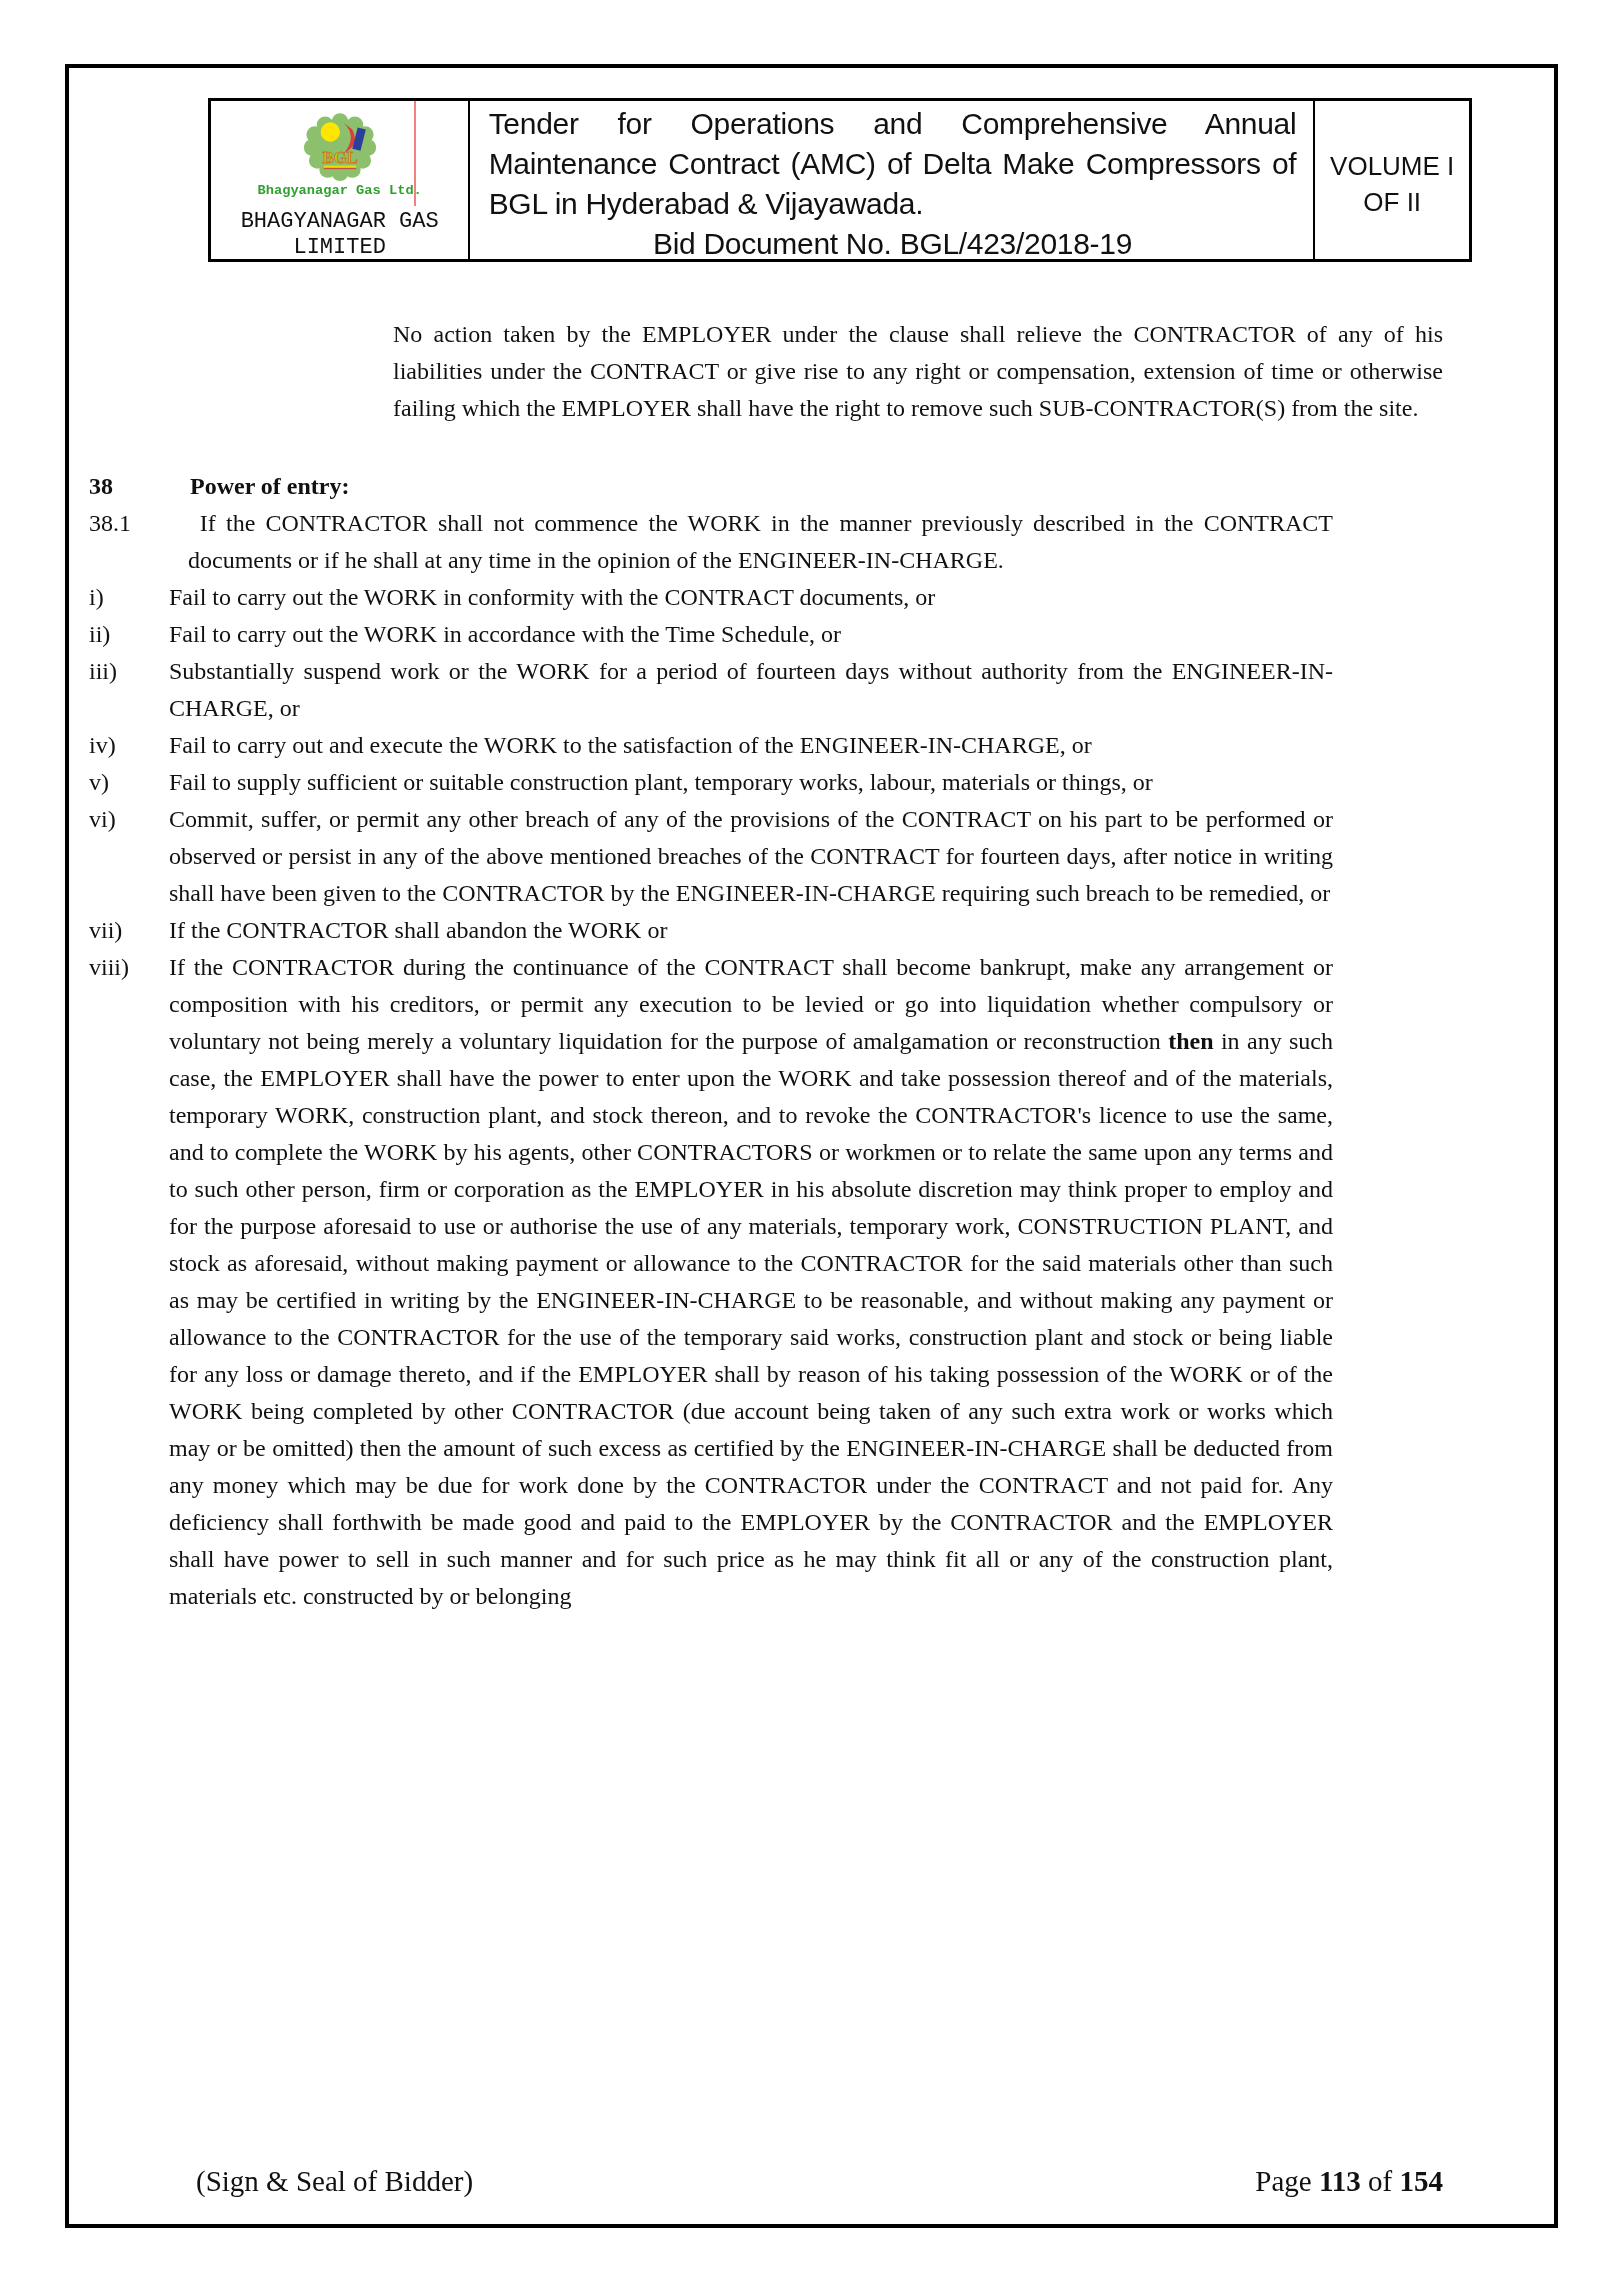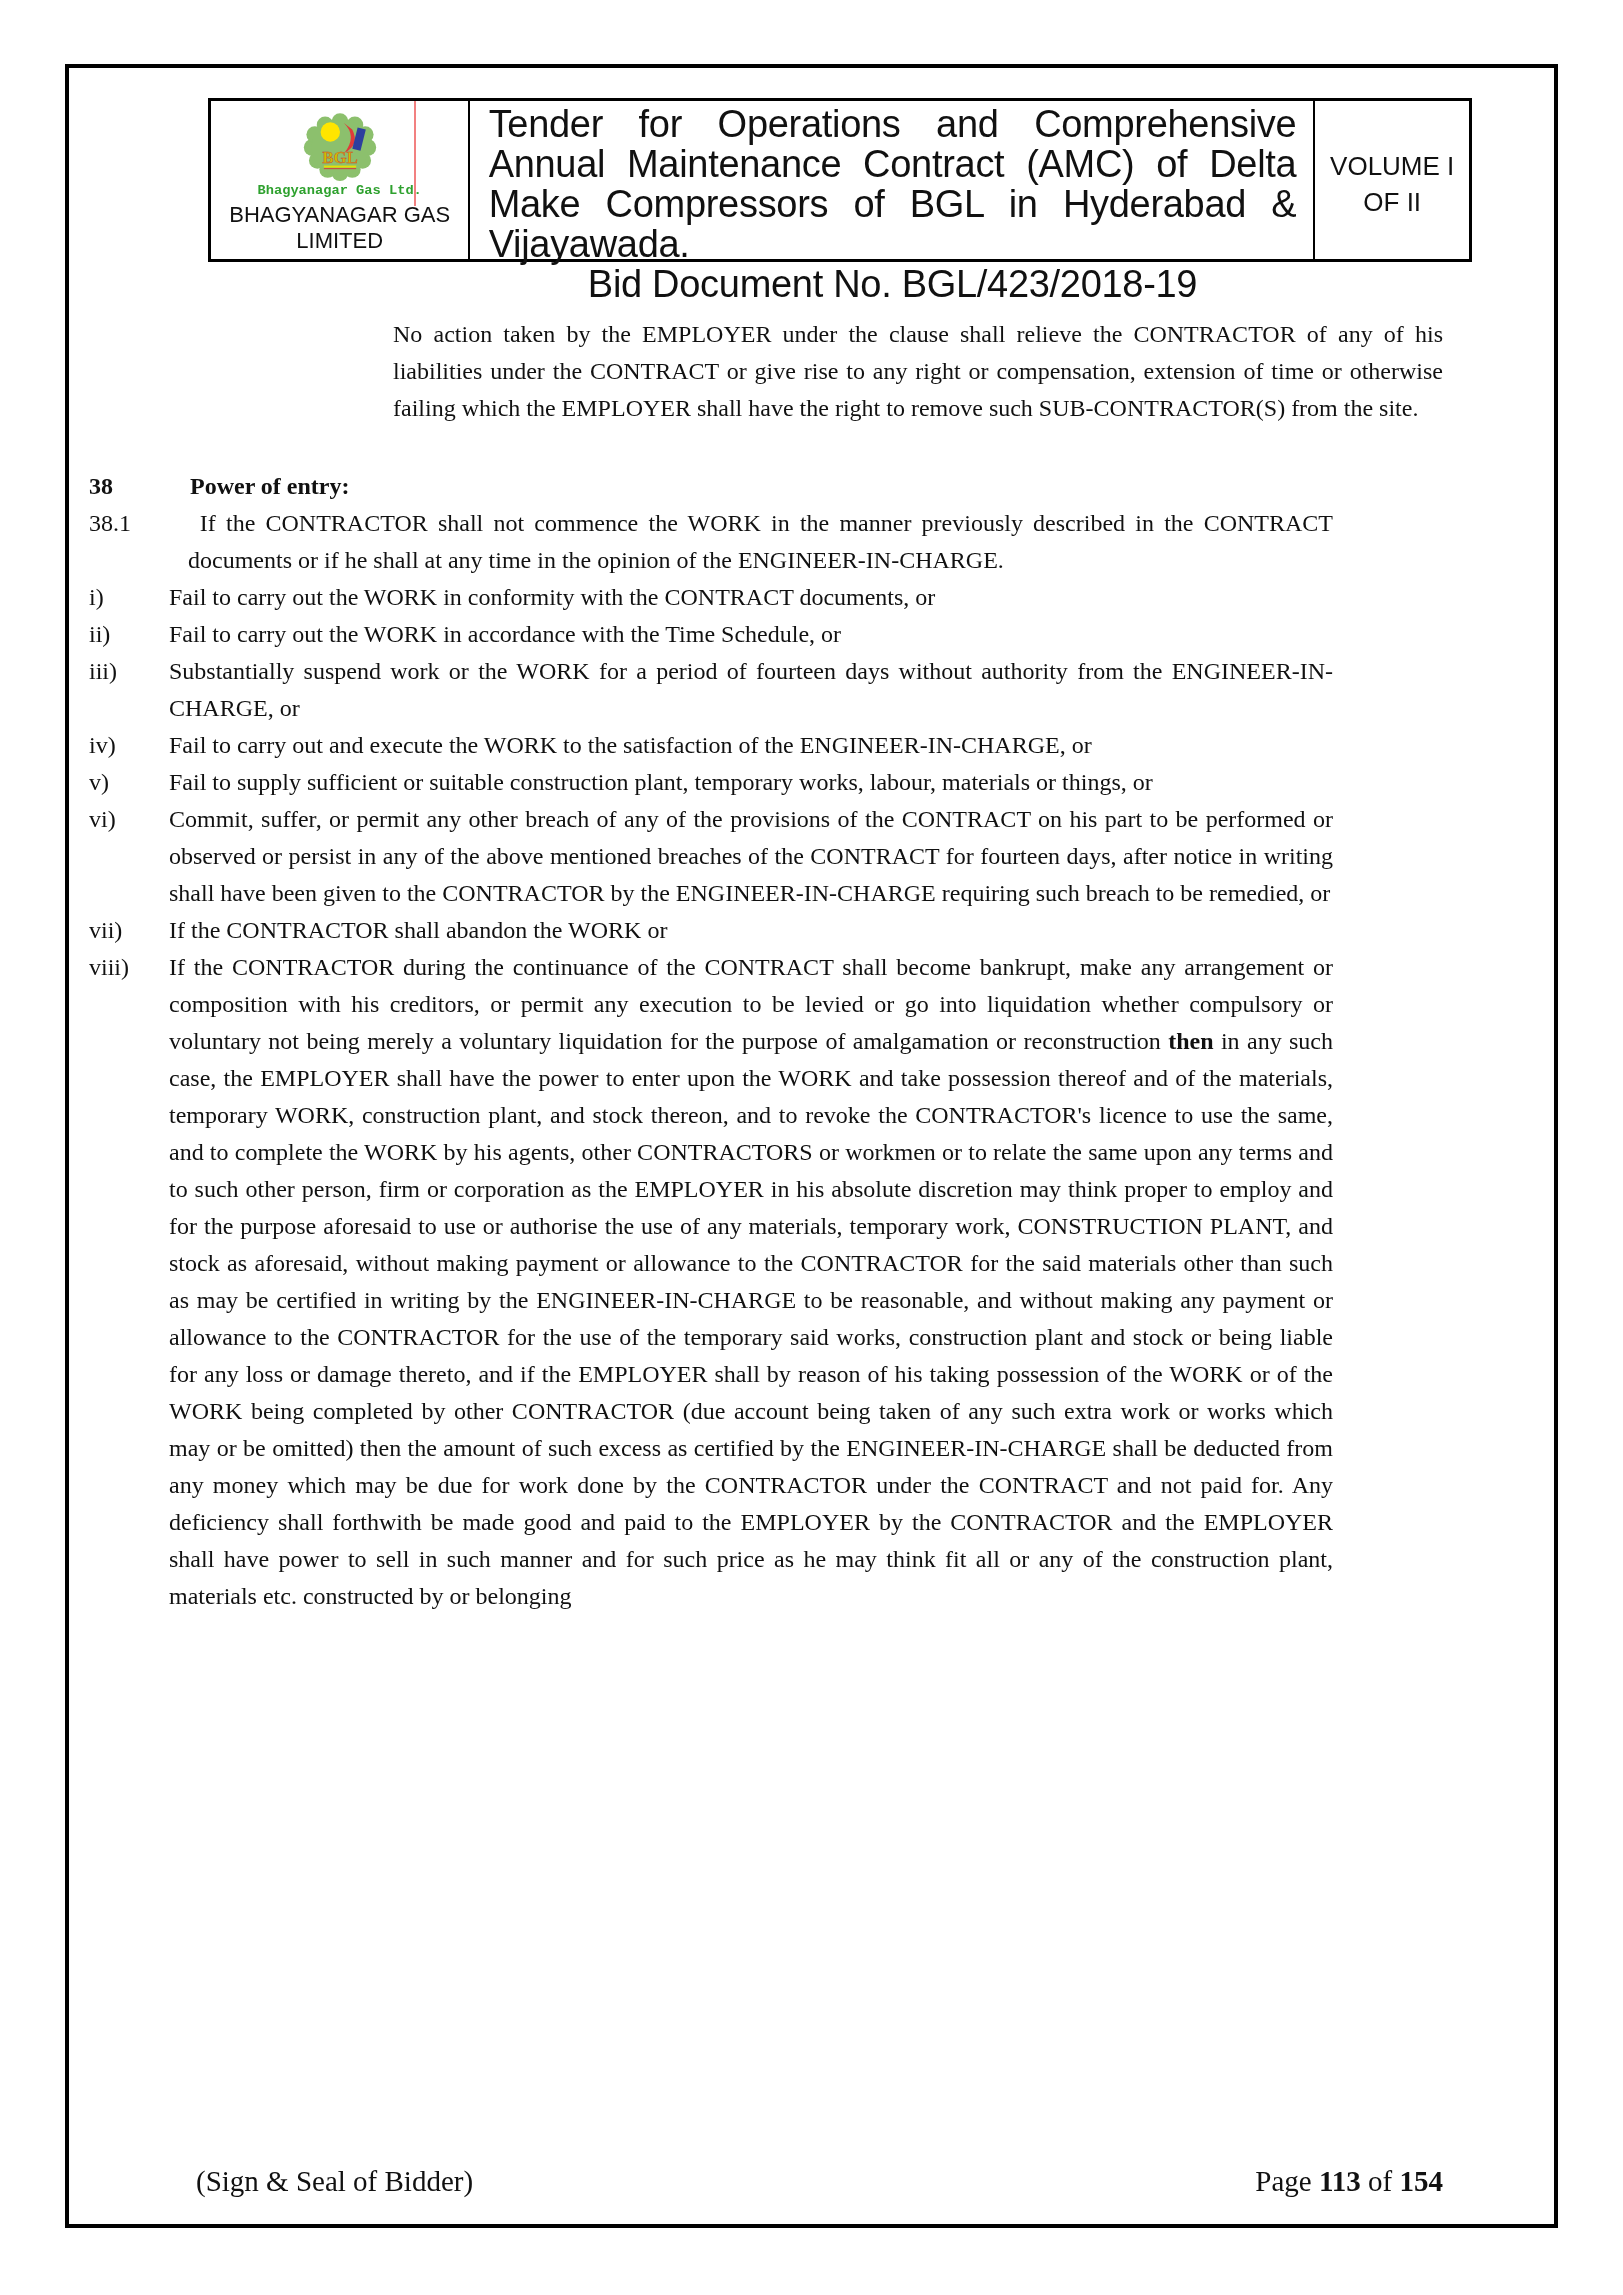--- a/index.html
+++ b/index.html
@@ -45,32 +45,32 @@
   .logo-svg { display: block; margin: 9.2px auto 0 auto; }
   .logo-tagline {
     font-family: Liberation Mono, monospace;
     font-weight: bold;
     font-size: 13.7px;
     line-height: 14.4px;
     color: #2ea12e;
     margin-top: -1.3px;
   }
   .company-name {
-    font-family: Liberation Sans, sans-serif;
+    font-family: Liberation Mono, monospace;
     font-size: 22px;
     line-height: 25.5px;
     color: #111111;
-    margin-top: 4px;
+    margin-top: 11px;
   }
   .title-cell {
     width: 847px;
     border-right: 2.6px solid #000000;
     padding: 2.6px 17px 0 18.3px;
     font-family: "Liberation Sans", sans-serif;
-    font-size: 38px;
+    font-size: 30px;
     line-height: 40px;
     letter-spacing: -0.3px;
   }
   .tender-title { text-align: justify; text-justify: inter-word; }
   .bid-doc-line { text-align: center; }
   .volume-cell {
     width: 154px;
     display: flex;
     flex-direction: column;
     justify-content: center;

